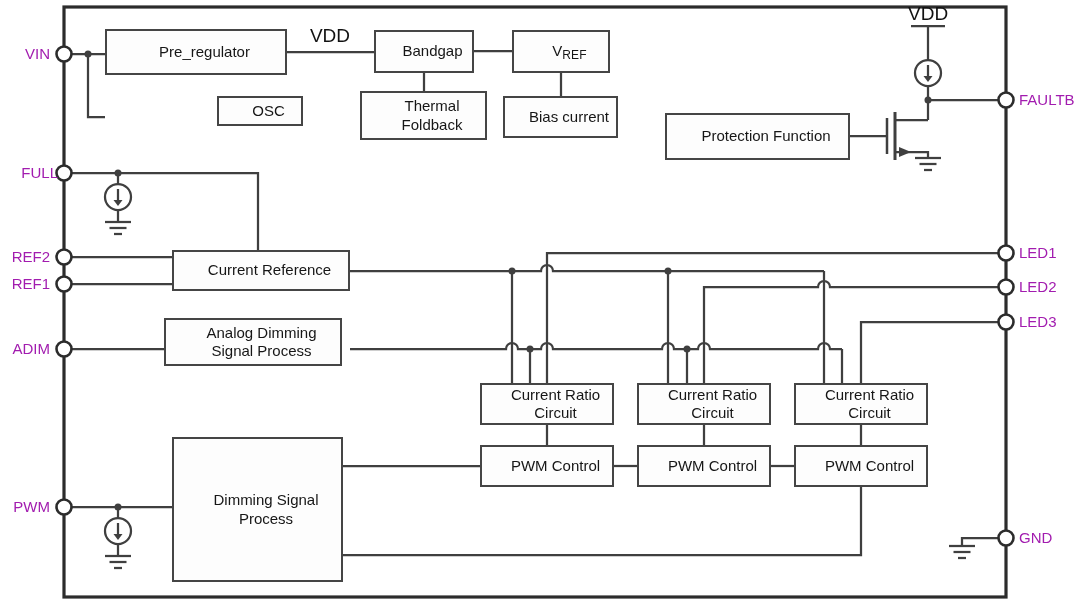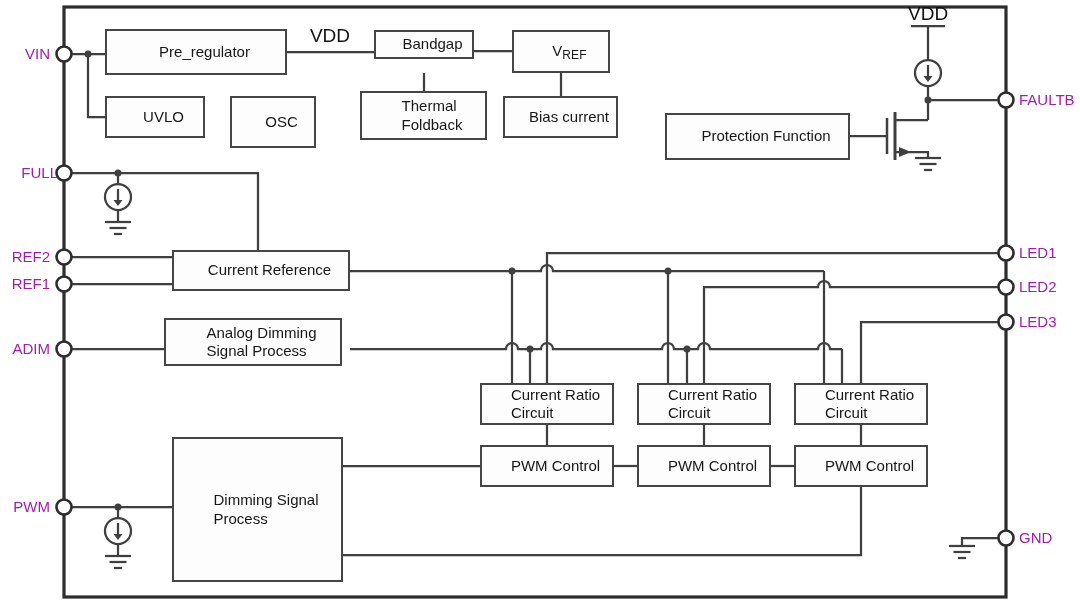--- a/index.html
+++ b/index.html
@@ -12,21 +12,21 @@
   html,body{margin:0;padding:0;background:#fff;}
   .stage{
     position:relative;width:1080px;height:604px;background:#ffffff;
     font-family:"Liberation Sans",sans-serif;color:var(--txt);overflow:hidden;
   }
   svg.layer{position:absolute;left:0;top:0;}
   .blk{
     position:absolute;box-sizing:border-box;
     border:2px solid var(--blk-border);background:var(--blk-fill);
     display:flex;align-items:center;justify-content:center;
-    text-align:left;font-size:15px;line-height:1.22;color:var(--txt);
+    text-align:center;font-size:15px;line-height:1.22;color:var(--txt);
     white-space:pre-line;
     padding-left:17px;
   }
   .pinlab{
     position:absolute;font-size:15px;line-height:16px;color:#a21caf;
   }
   .pinlab.left{width:46px;text-align:right;}
   .netlab{
     position:absolute;font-size:19px;line-height:16px;color:#121212;text-align:center;
   }
@@ -157,26 +157,25 @@
   <div class="pinlab" style="left:1019px;top:92px">FAULTB</div>
   <div class="pinlab" style="left:1019px;top:245px">LED1</div>
   <div class="pinlab" style="left:1019px;top:279px">LED2</div>
   <div class="pinlab" style="left:1019px;top:314px">LED3</div>
   <div class="pinlab" style="left:1019px;top:530px">GND</div>
 
   <div class="netlab" style="left:908px;top:6px;width:40px">VDD</div>
   <div class="netlab" style="left:308px;top:28px;width:44px">VDD</div>
 
   <div class="blk" style="left:105px;top:29px;width:182px;height:46px">Pre_regulator</div>
-  <div class="blk" style="left:374px;top:30px;width:100px;height:29px">Bandgap</div>
+  <div class="blk" style="left:374px;top:30px;width:100px;height:43px">Bandgap</div>
   <div class="blk" style="left:512px;top:30px;width:98px;height:43px">
     <span><span>V</span><span class="sub">REF</span></span>
   </div>
-  <div class="blk" style="left:105px;top:96px;width:100px;height:42px">UVLO</div>
-  <div class="blk" style="left:230px;top:96px;width:86px;height:52px">OSC</div>
+  <div class="blk" style="left:217px;top:96px;width:86px;height:30px">OSC</div>
   <div class="blk" style="left:360px;top:91px;width:127px;height:49px">Thermal
 Foldback</div>
   <div class="blk" style="left:503px;top:96px;width:115px;height:42px">Bias current</div>
   <div class="blk" style="left:665px;top:113px;width:185px;height:47px">Protection Function</div>
   <div class="blk" style="left:172px;top:250px;width:178px;height:41px">Current Reference</div>
   <div class="blk" style="left:164px;top:318px;width:178px;height:48px">Analog Dimming
 Signal Process</div>
   <div class="blk" style="left:480px;top:383px;width:134px;height:42px">Current Ratio
 Circuit</div>
   <div class="blk" style="left:637px;top:383px;width:134px;height:42px">Current Ratio

